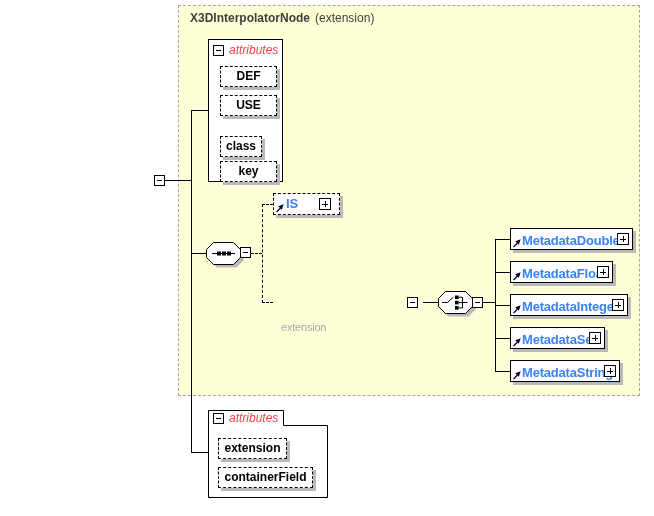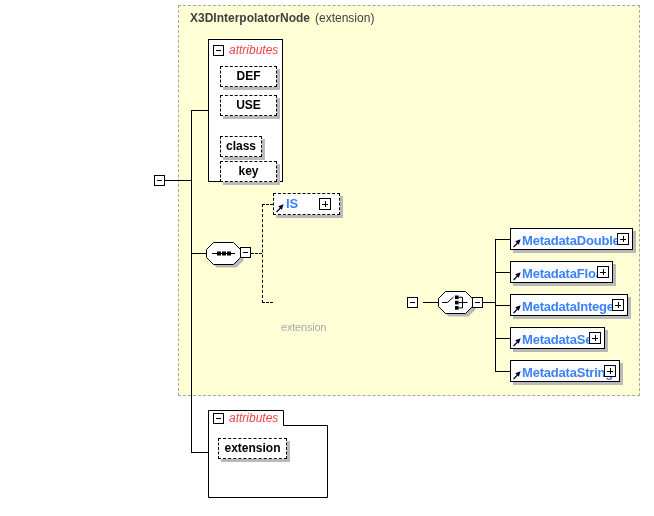--- a/index.html
+++ b/index.html
@@ -210,14 +210,15 @@
     </div>
 
   <svg class="foldersvg" style="left:208px;top:410px;" width="121" height="89" viewBox="0 0 121 89">
     <path d="M0.5,0.5 L75.5,0.5 L75.5,15.5 L119.5,15.5 L119.5,87.5 L0.5,87.5 Z" fill="#ffffff" stroke="#000"></path>
   </svg>
   <div class="pm" style="left:213px;top:413px;">
       <i class="barh"></i>
     </div>
   <div class="attrlabel" style="left:229px;top:411px;">attributes</div>
   <div class="attritem lh19" style="left:218px;top:438px;width:69px;height:21px;">extension</div>
+  <div class="attritem lh19" style="left:218px;top:467px;width:95px;height:21px;">containerField</div>
 
 </div>
 
 </body></html>

